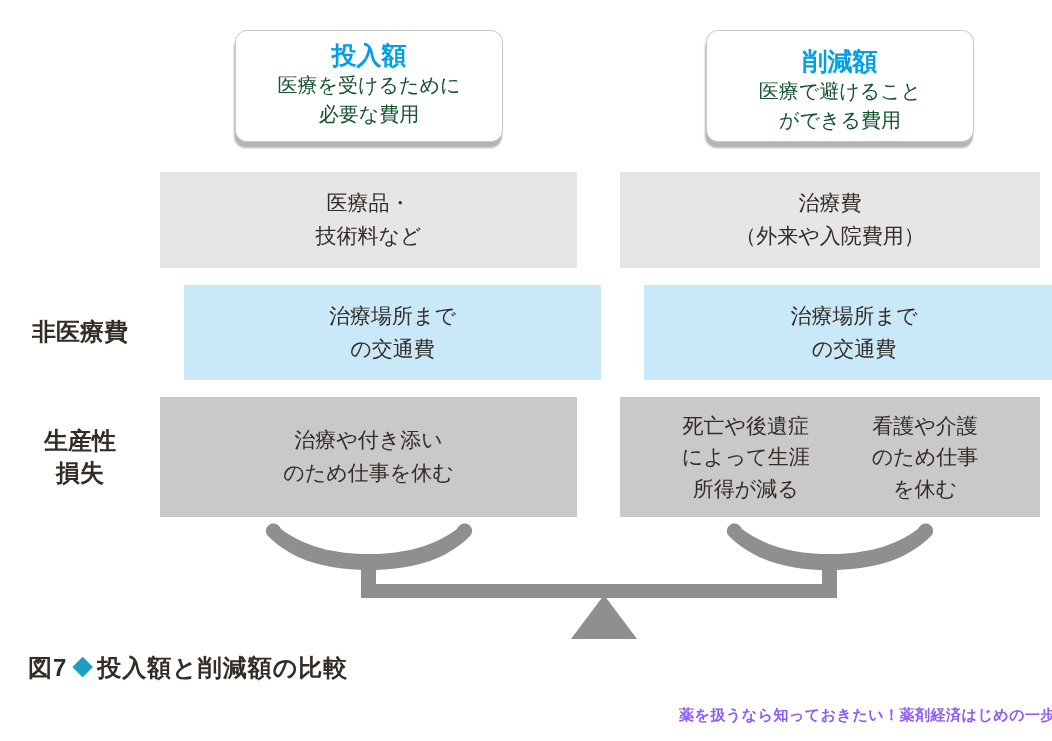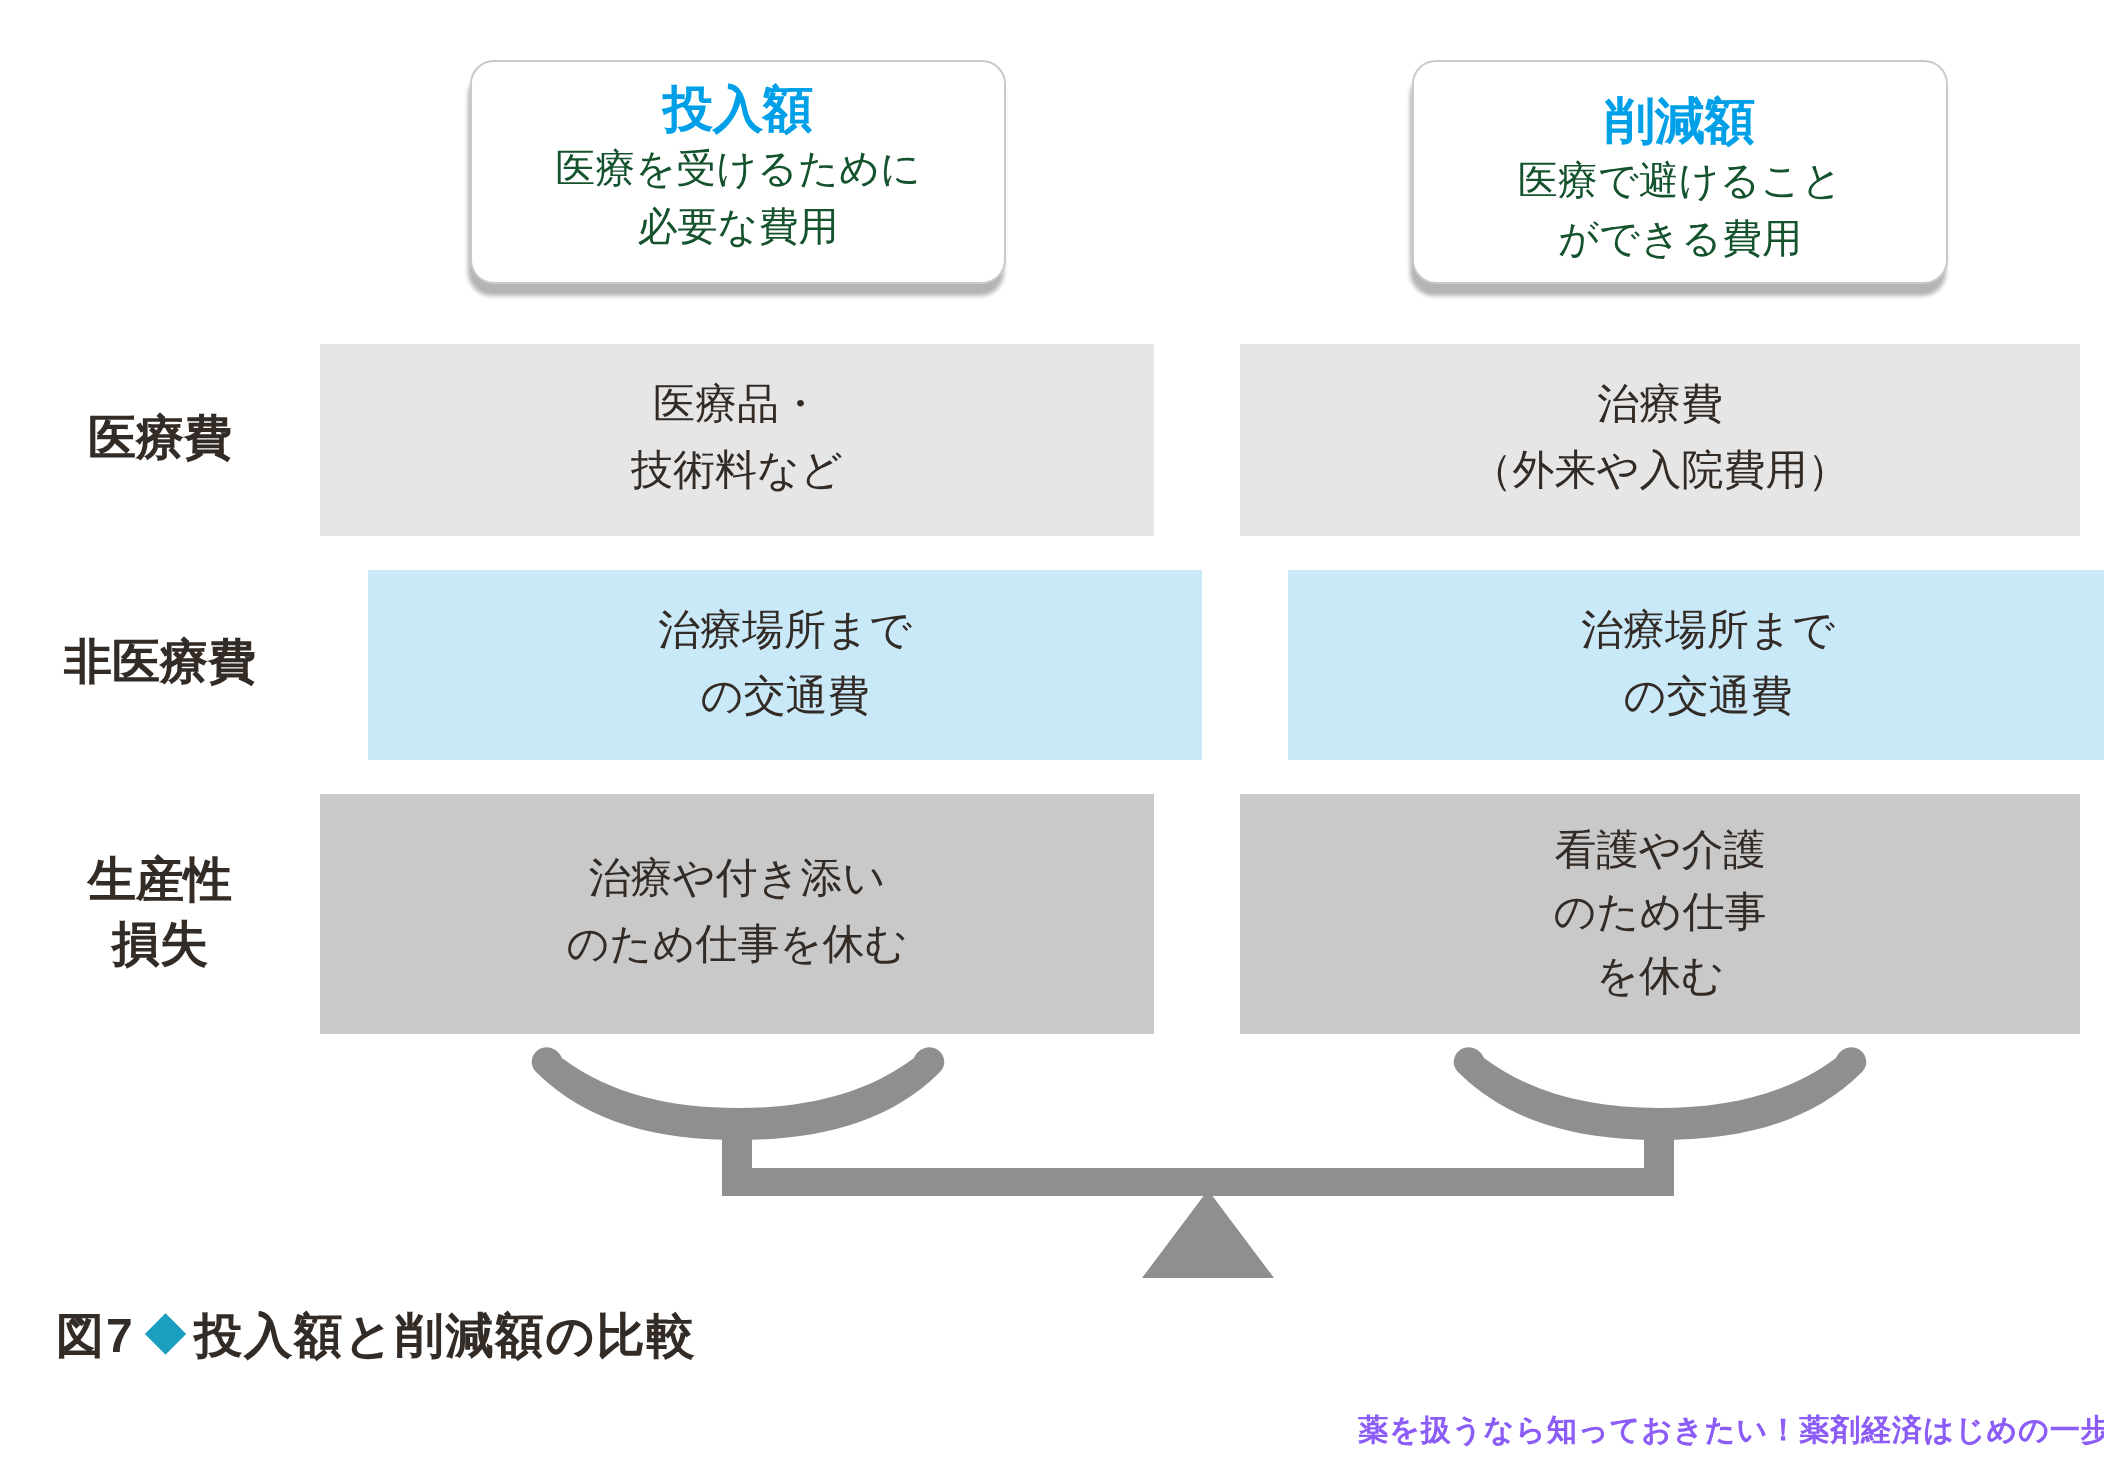--- a/index.html
+++ b/index.html
@@ -150,23 +150,20 @@
     <div class="card-line">医療を受けるために</div>
     <div class="card-line">必要な費用</div>
   </div>
 
   <div class="def-card right">
     <div class="card-title">削減額</div>
     <div class="card-line">医療で避けること</div>
     <div class="card-line">ができる費用</div>
   </div>
 
-  <div class="row-label" id="label-medical">
-    <div>医療費</div>
-  </div>
   <div class="row-label" id="label-non-medical">
     <div>非医療費</div>
   </div>
   <div class="row-label" id="label-productivity">
     <div>生産性</div>
     <div>損失</div>
   </div>
 
   <div class="cell col-left row-1">
     <div>医療品・</div>
@@ -184,20 +181,25 @@
   <div class="cell col-right row-2">
     <div>治療場所まで</div>
     <div>の交通費</div>
   </div>
 
   <div class="cell col-left row-3">
     <div>治療や付き添い</div>
     <div>のため仕事を休む</div>
   </div>
   <div class="cell col-right row-3 split">
+    <div class="split-item">
+      <div>死亡や後遺症</div>
+      <div>によって生涯</div>
+      <div>所得が減る</div>
+    </div>
     <div class="split-item">
       <div>看護や介護</div>
       <div>のため仕事</div>
       <div>を休む</div>
     </div>
   </div>
 
   <svg id="scale-svg" viewBox="0 0 1052 741" aria-hidden="true">
 
     <path class="scale-shape" d="M 269 525

